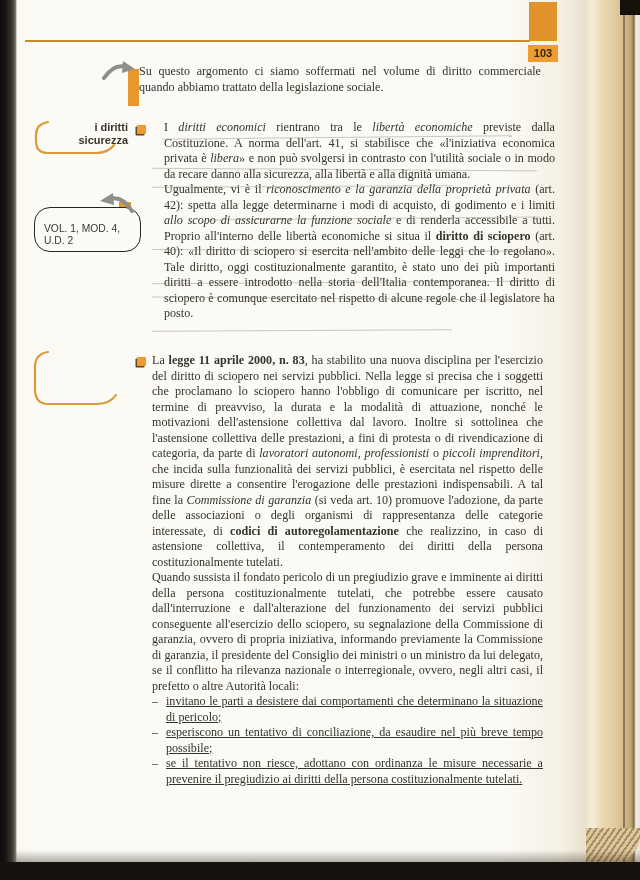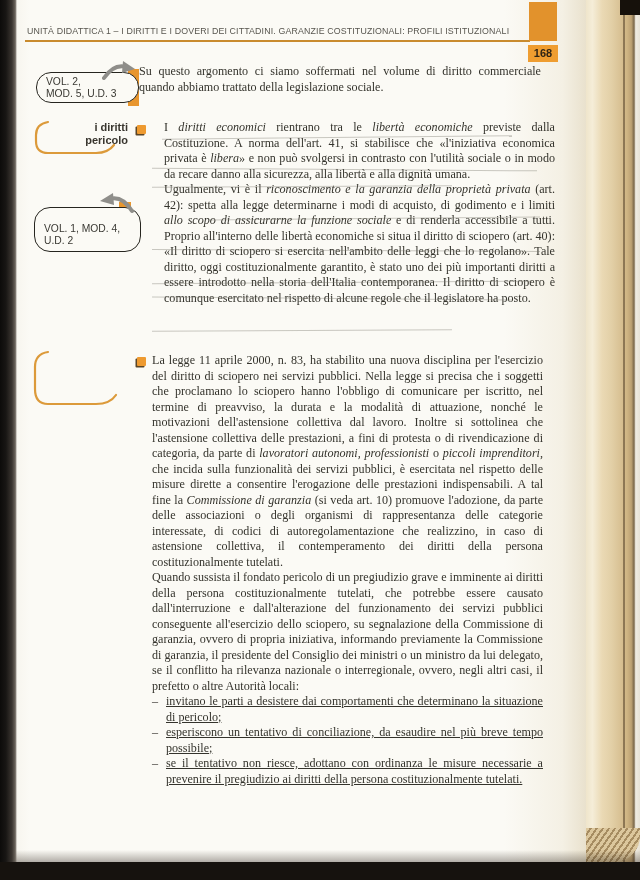--- a/index.html
+++ b/index.html
@@ -51,59 +51,54 @@
   .bracket-1{left:30px;top:119px;width:88px;height:40px;}
   .bracket-2{left:28px;top:349px;width:94px;height:62px;}
   
   .body-text{position:absolute;text-align:justify;font-size:12.1px;line-height:15.5px;
         color:#34332c;hyphens:auto;-webkit-hyphens:auto;}
   .para-intro{left:139px;top:64px;width:402px;}
   .flow-a{left:164px;top:120px;width:391px;}
   .flow-b{left:152px;top:353px;width:391px;}
   .body-par{margin:0;}
   .body-par span.i{font-style:italic;}
-  .body-par span.b{font-weight:normal;}
+  .body-par span.b{font-weight:bold;}
   .bullet-sq{position:absolute;width:9px;height:9px;background:#ee9a30;border-radius:1px;
         box-shadow:-1.5px 1.5px 0 #5b4526;z-index:2;}
   .bullet-1{left:137px;top:125px;}
   .bullet-2{left:137px;top:357px;}
   .li{display:flex;margin:0;}
   .li-dash{flex:0 0 14px;}
   .li-body{flex:1;text-align:justify;text-decoration:underline;}
   
   .scribble{position:absolute;height:1.3px;background:rgba(118,115,104,.38);z-index:1;}
 </style>
 </head>
 <body>
 
 <div class="scan">
 
   <div class="page">
 
-    <div class="running-head">UNITÀ DIDATTICA 1 – I DIRITTI E I DOVERI DEI CITTADINI. GARANZIE COSTITUZIONALI: PROFILI ISTITUZIONALI</div>
     <div class="head-rule"></div>
     <div class="corner-tab"></div>
-    <div class="page-num">168</div>
+    <div class="page-num">103</div>
 
     <div class="orange-bar bar-1"></div>
     <svg class="curl-arrow arrow-1" viewBox="0 0 34 20">
       <path d="M2 17 Q 12 2 25 6" fill="none" stroke="#8f8e8a" stroke-width="4" stroke-linecap="round"></path>
       <path d="M21 0 L33 8 L20 12 Z" fill="#8f8e8a"></path>
     </svg>
-    <div class="ref-pill pill-1">
-      <span class="pl">VOL. 2,</span>
-      <span class="pl">MOD. 5, U.D. 3</span>
-    </div>
 
     <svg class="bracket bracket-1" viewBox="0 0 88 40">
       <path d="M18 3 Q6 5 6 16 L6 22 Q6 34 18 34 L66 34 Q78 34 84 26" fill="none" stroke="#dc9a3a" stroke-width="2.2" stroke-linecap="round"></path>
     </svg>
     <div class="margin-label label-1">
       <span class="pl">i diritti</span><br>
-      <span class="pl">pericolo</span>
+      <span class="pl">sicurezza</span>
     </div>
 
     <div class="orange-bar bar-2"></div>
     <svg class="curl-arrow arrow-2" viewBox="0 0 36 22">
       <path d="M34 19 Q 24 3 11 7" fill="none" stroke="#8f8e8a" stroke-width="4" stroke-linecap="round"></path>
       <path d="M15 1 L2 9 L16 13 Z" fill="#8f8e8a"></path>
     </svg>
     <div class="ref-pill pill-2">
       <span class="pl">VOL. 1, MOD. 4,</span>
       <span class="pl">U.D. 2</span>

